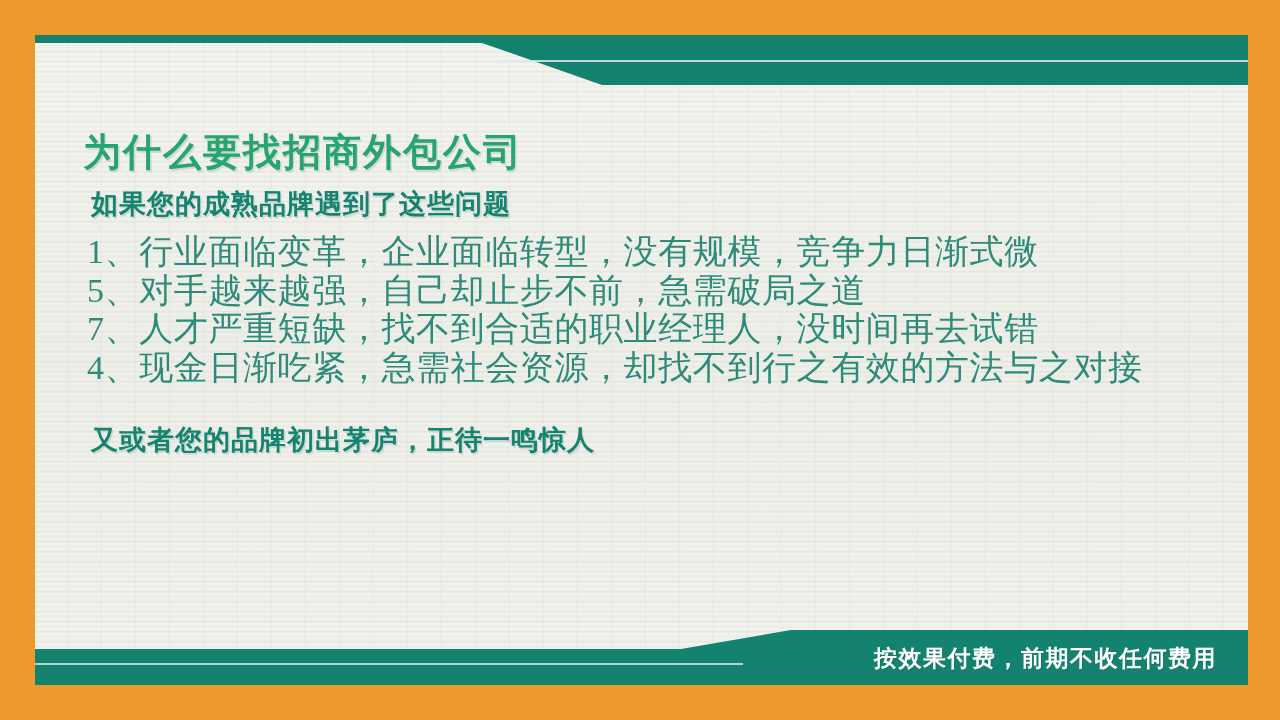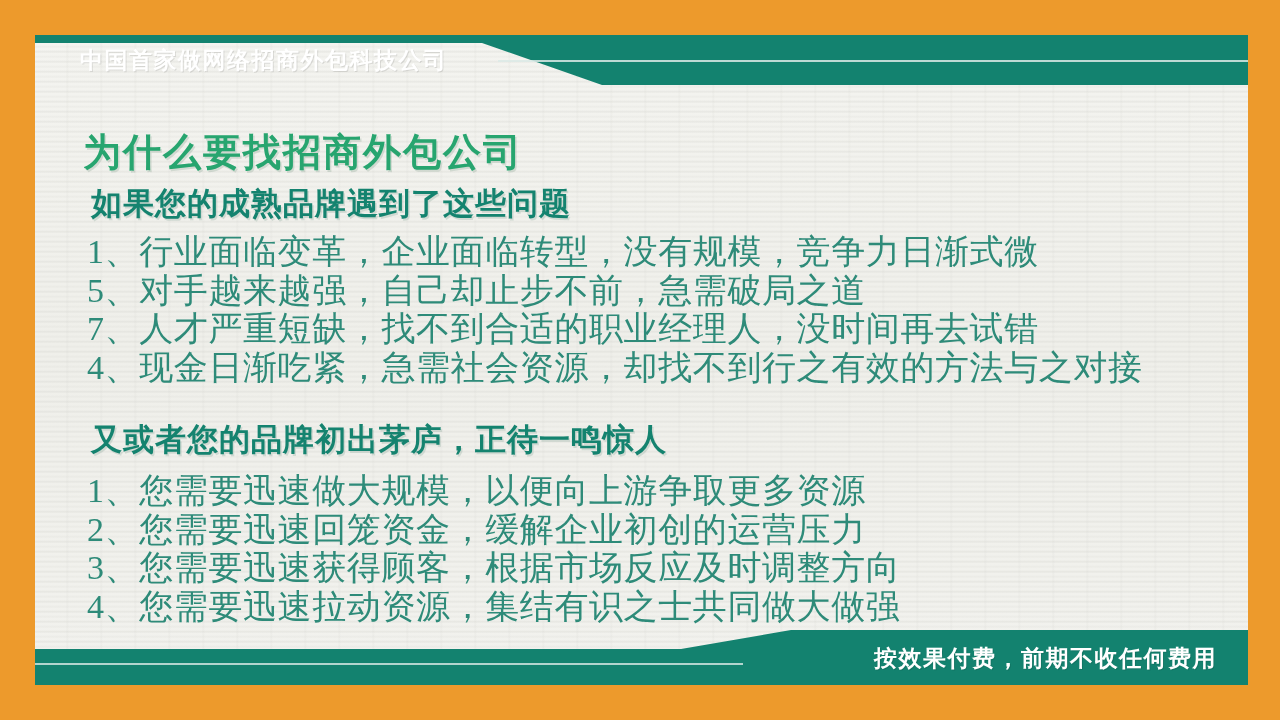--- a/index.html
+++ b/index.html
@@ -96,21 +96,21 @@
     letter-spacing: 2px;
     line-height: 50px;
     white-space: nowrap;
     text-shadow: 1.5px 1.5px 0 rgba(120,150,130,0.25);
   }
 
   
   .subhead {
     position: absolute;
     left: 56px;
-    font-size: 31px;
+    font-size: 27px;
     font-weight: bold;
     color: #14836F;
     letter-spacing: 1px;
     line-height: 36px;
     white-space: nowrap;
     text-shadow: 1.5px 1.5px 0 rgba(140,170,155,0.30);
   }
   .subhead-1 { top: 151px; }
   .subhead-2 { top: 387px; text-align: center; }
 
@@ -166,38 +166,31 @@
 </style>
 </head>
 <body>
 
 <div class="slide">
 
   <div class="paper">
 
     <div class="topbar"></div>
     <div class="topbar-line"></div>
-    <div class="topbar-text">中国首家做网络招商外包科技公司</div>
 
     <div class="headline">为什么要找招商外包公司</div>
 
     <div class="subhead subhead-1">如果您的成熟品牌遇到了这些问题</div>
     <div class="list list-1">
       <div class="list-row">1、行业面临变革，企业面临转型，没有规模，竞争力日渐式微</div>
       <div class="list-row">5、对手越来越强，自己却止步不前，急需破局之道</div>
       <div class="list-row">7、人才严重短缺，找不到合适的职业经理人，没时间再去试错</div>
       <div class="list-row">4、现金日渐吃紧，急需社会资源，却找不到行之有效的方法与之对接</div>
     </div>
 
     <div class="subhead subhead-2">又或者您的品牌初出茅庐，正待一鸣惊人</div>
-    <div class="list list-2">
-      <div class="list-row">1、您需要迅速做大规模，以便向上游争取更多资源</div>
-      <div class="list-row">2、您需要迅速回笼资金，缓解企业初创的运营压力</div>
-      <div class="list-row">3、您需要迅速获得顾客，根据市场反应及时调整方向</div>
-      <div class="list-row">4、您需要迅速拉动资源，集结有识之士共同做大做强</div>
-    </div>
 
     <div class="bottombar"></div>
     <div class="bottombar-line"></div>
     <div class="bottombar-text">按效果付费，前期不收任何费用</div>
 
   </div>
 </div>
 
 </body></html>

